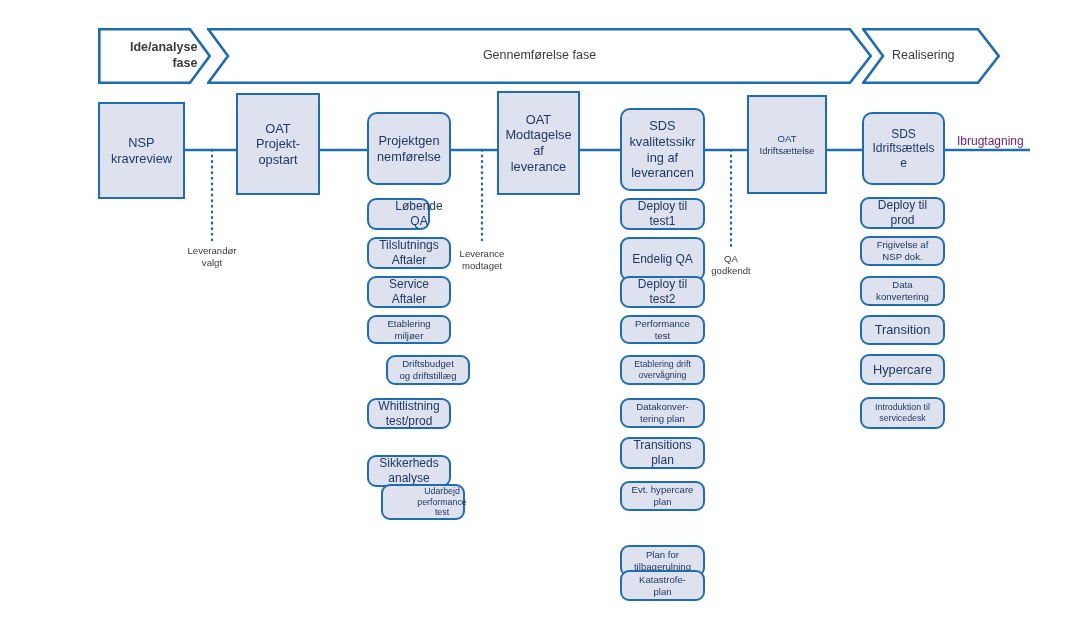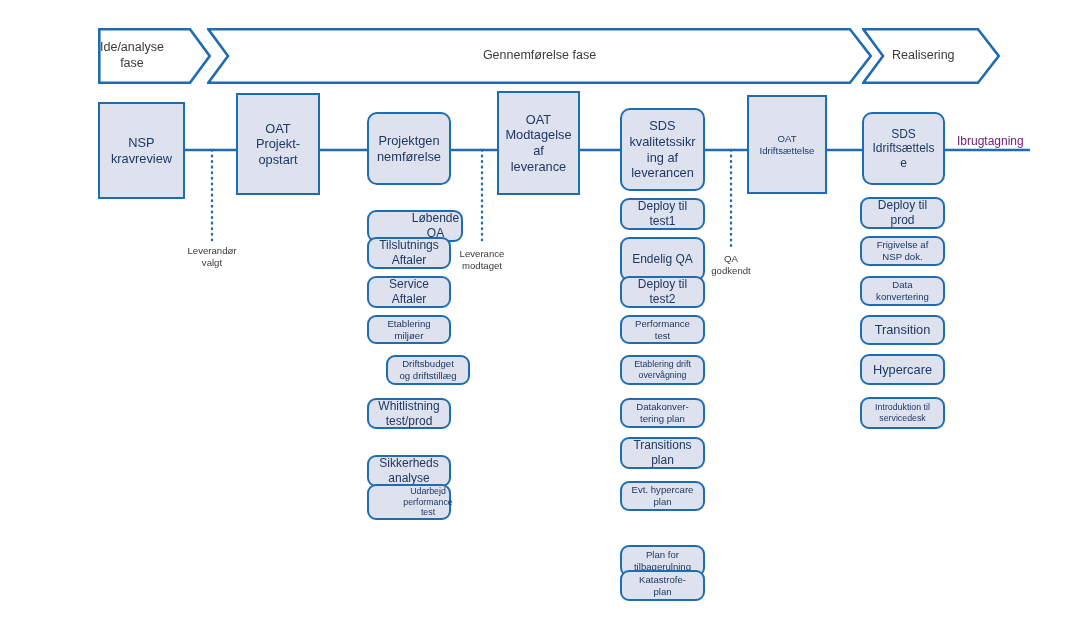--- a/index.html
+++ b/index.html
@@ -13,21 +13,21 @@
 
   
   .chev{position:absolute;box-sizing:border-box;}
   .chev .chev-svg{position:absolute;left:0;top:0;}
   .chev .chev-label{
     position:absolute;left:0;top:0;width:100%;height:100%;
     display:flex;align-items:center;justify-content:center;
     font-size:12.5px;color:#3b3b3b;text-align:center;line-height:1.25;
     white-space:pre-line;
   }
-  .chev.lead .chev-label{justify-content:flex-start;padding-left:2px;text-align:center;}
+  .chev.lead .chev-label{justify-content:flex-start;padding-left:32px;text-align:right;font-weight:bold;}
 
   
   .node{
     position:absolute;box-sizing:border-box;
     background:#dde2ee;border:2px solid #1f6cb0;
     display:flex;align-items:center;justify-content:center;text-align:center;
     color:#1f3864;line-height:1.22;white-space:pre-line;
   }
   .node.rounded{border-radius:10px;}
   .node.pill{border-radius:9px;}
@@ -118,35 +118,35 @@
 
   <div class="caption" style="left:162px;top:245px;width:100px;">Leverandør
 valgt</div>
   <div class="caption" style="left:432px;top:248px;width:100px;">Leverance
 modtaget</div>
   <div class="caption" style="left:681px;top:253px;width:100px;">QA
 godkendt</div>
 
   <div class="caption lbl-right" style="left:957px;top:134px;width:110px;">Ibrugtagning</div>
 
-  <div class="node pill fs12" style="left:367px;top:210px;width:96px;height:32px;padding-left:41px;">Løbende
+  <div class="node pill fs12" style="left:367px;top:198px;width:63px;height:32px;padding-left:41px;">Løbende
 QA</div>
   <div class="node pill fs12" style="left:367px;top:237px;width:84px;height:32px;">Tilslutnings
 Aftaler</div>
   <div class="node pill fs12" style="left:367px;top:276px;width:84px;height:32px;">Service
 Aftaler</div>
   <div class="node pill fs10" style="left:367px;top:315px;width:84px;height:29px;">Etablering
 miljøer</div>
   <div class="node pill fs10" style="left:386px;top:355px;width:84px;height:30px;">Driftsbudget
 og driftstillæg</div>
   <div class="node pill fs12" style="left:367px;top:398px;width:84px;height:31px;">Whitlistning
 test/prod</div>
   <div class="node pill fs12" style="left:367px;top:455px;width:84px;height:32px;">Sikkerheds
 analyse</div>
-  <div class="node pill fs9" style="left:367px;top:484px;width:84px;height:36px;padding-left:38px;">Udarbejd
+  <div class="node pill fs9" style="left:381px;top:484px;width:84px;height:36px;padding-left:38px;">Udarbejd
 performance
 test</div>
 
   <div class="node pill fs12" style="left:620px;top:198px;width:85px;height:32px;">Deploy til
 test1</div>
   <div class="node pill fs12" style="left:620px;top:237px;width:85px;height:44px;">Endelig QA</div>
   <div class="node pill fs12" style="left:620px;top:276px;width:85px;height:32px;">Deploy til
 test2</div>
   <div class="node pill fs10" style="left:620px;top:315px;width:85px;height:29px;">Performance
 test</div>

